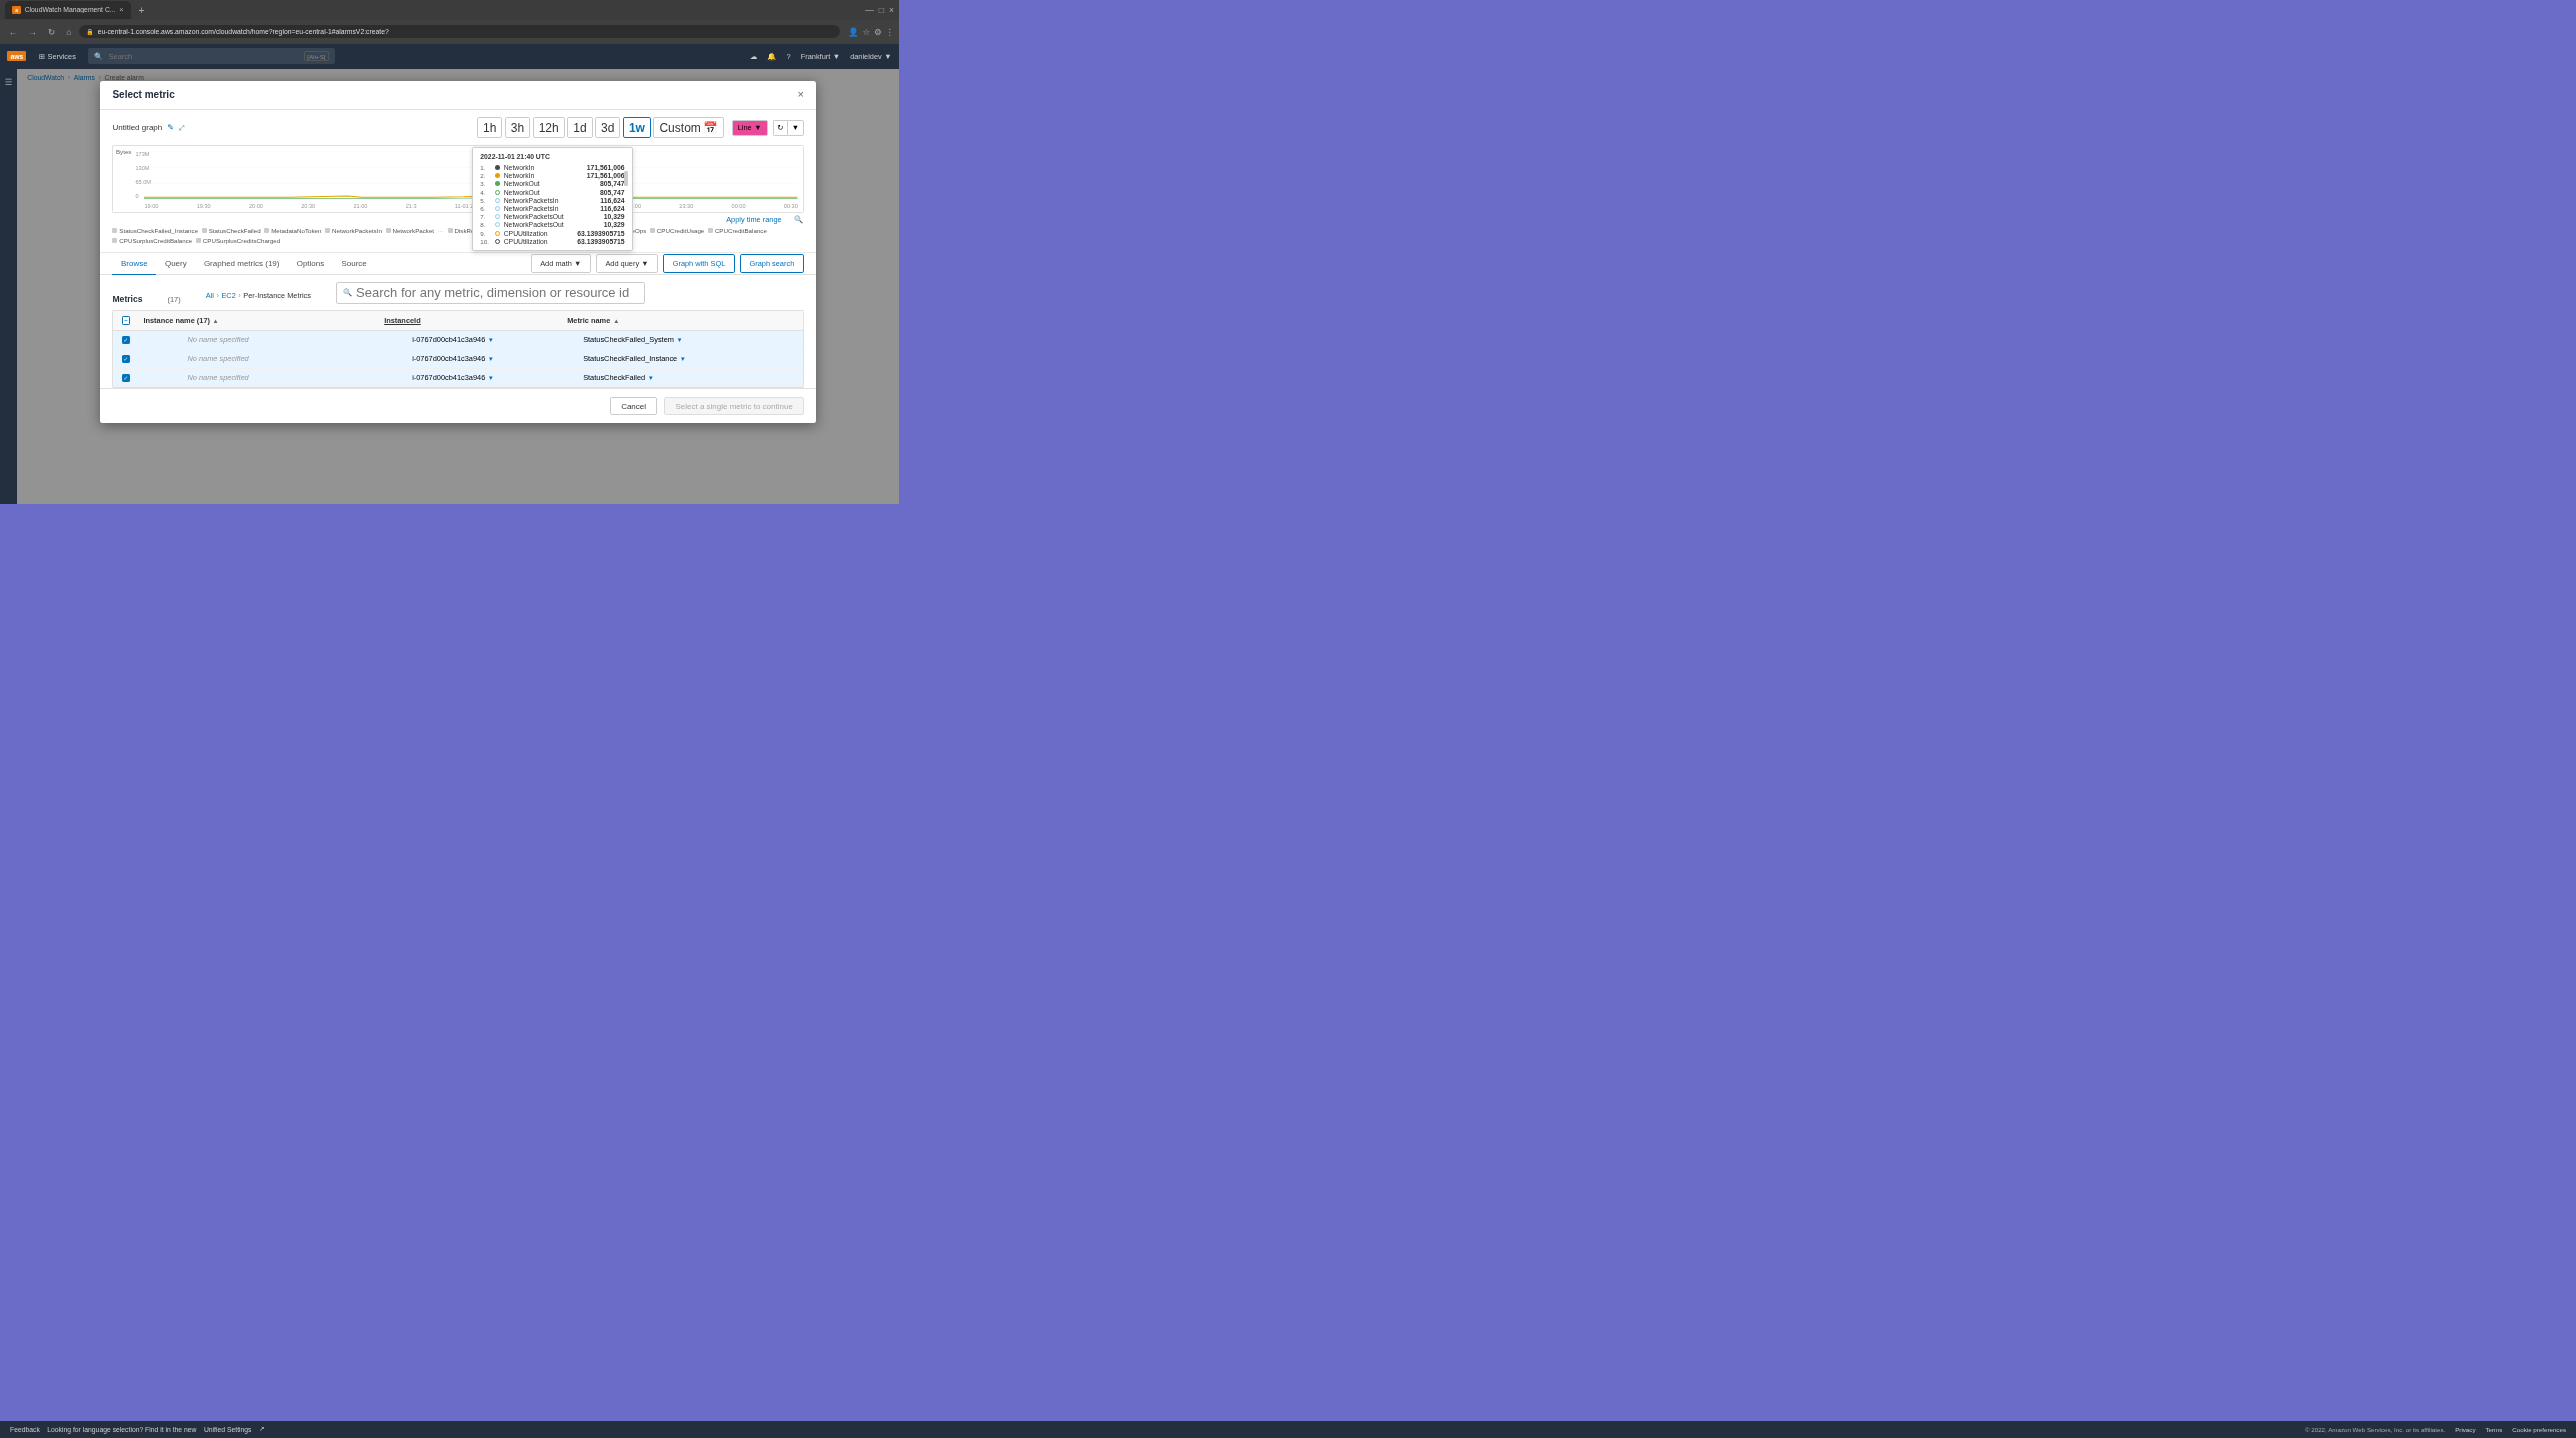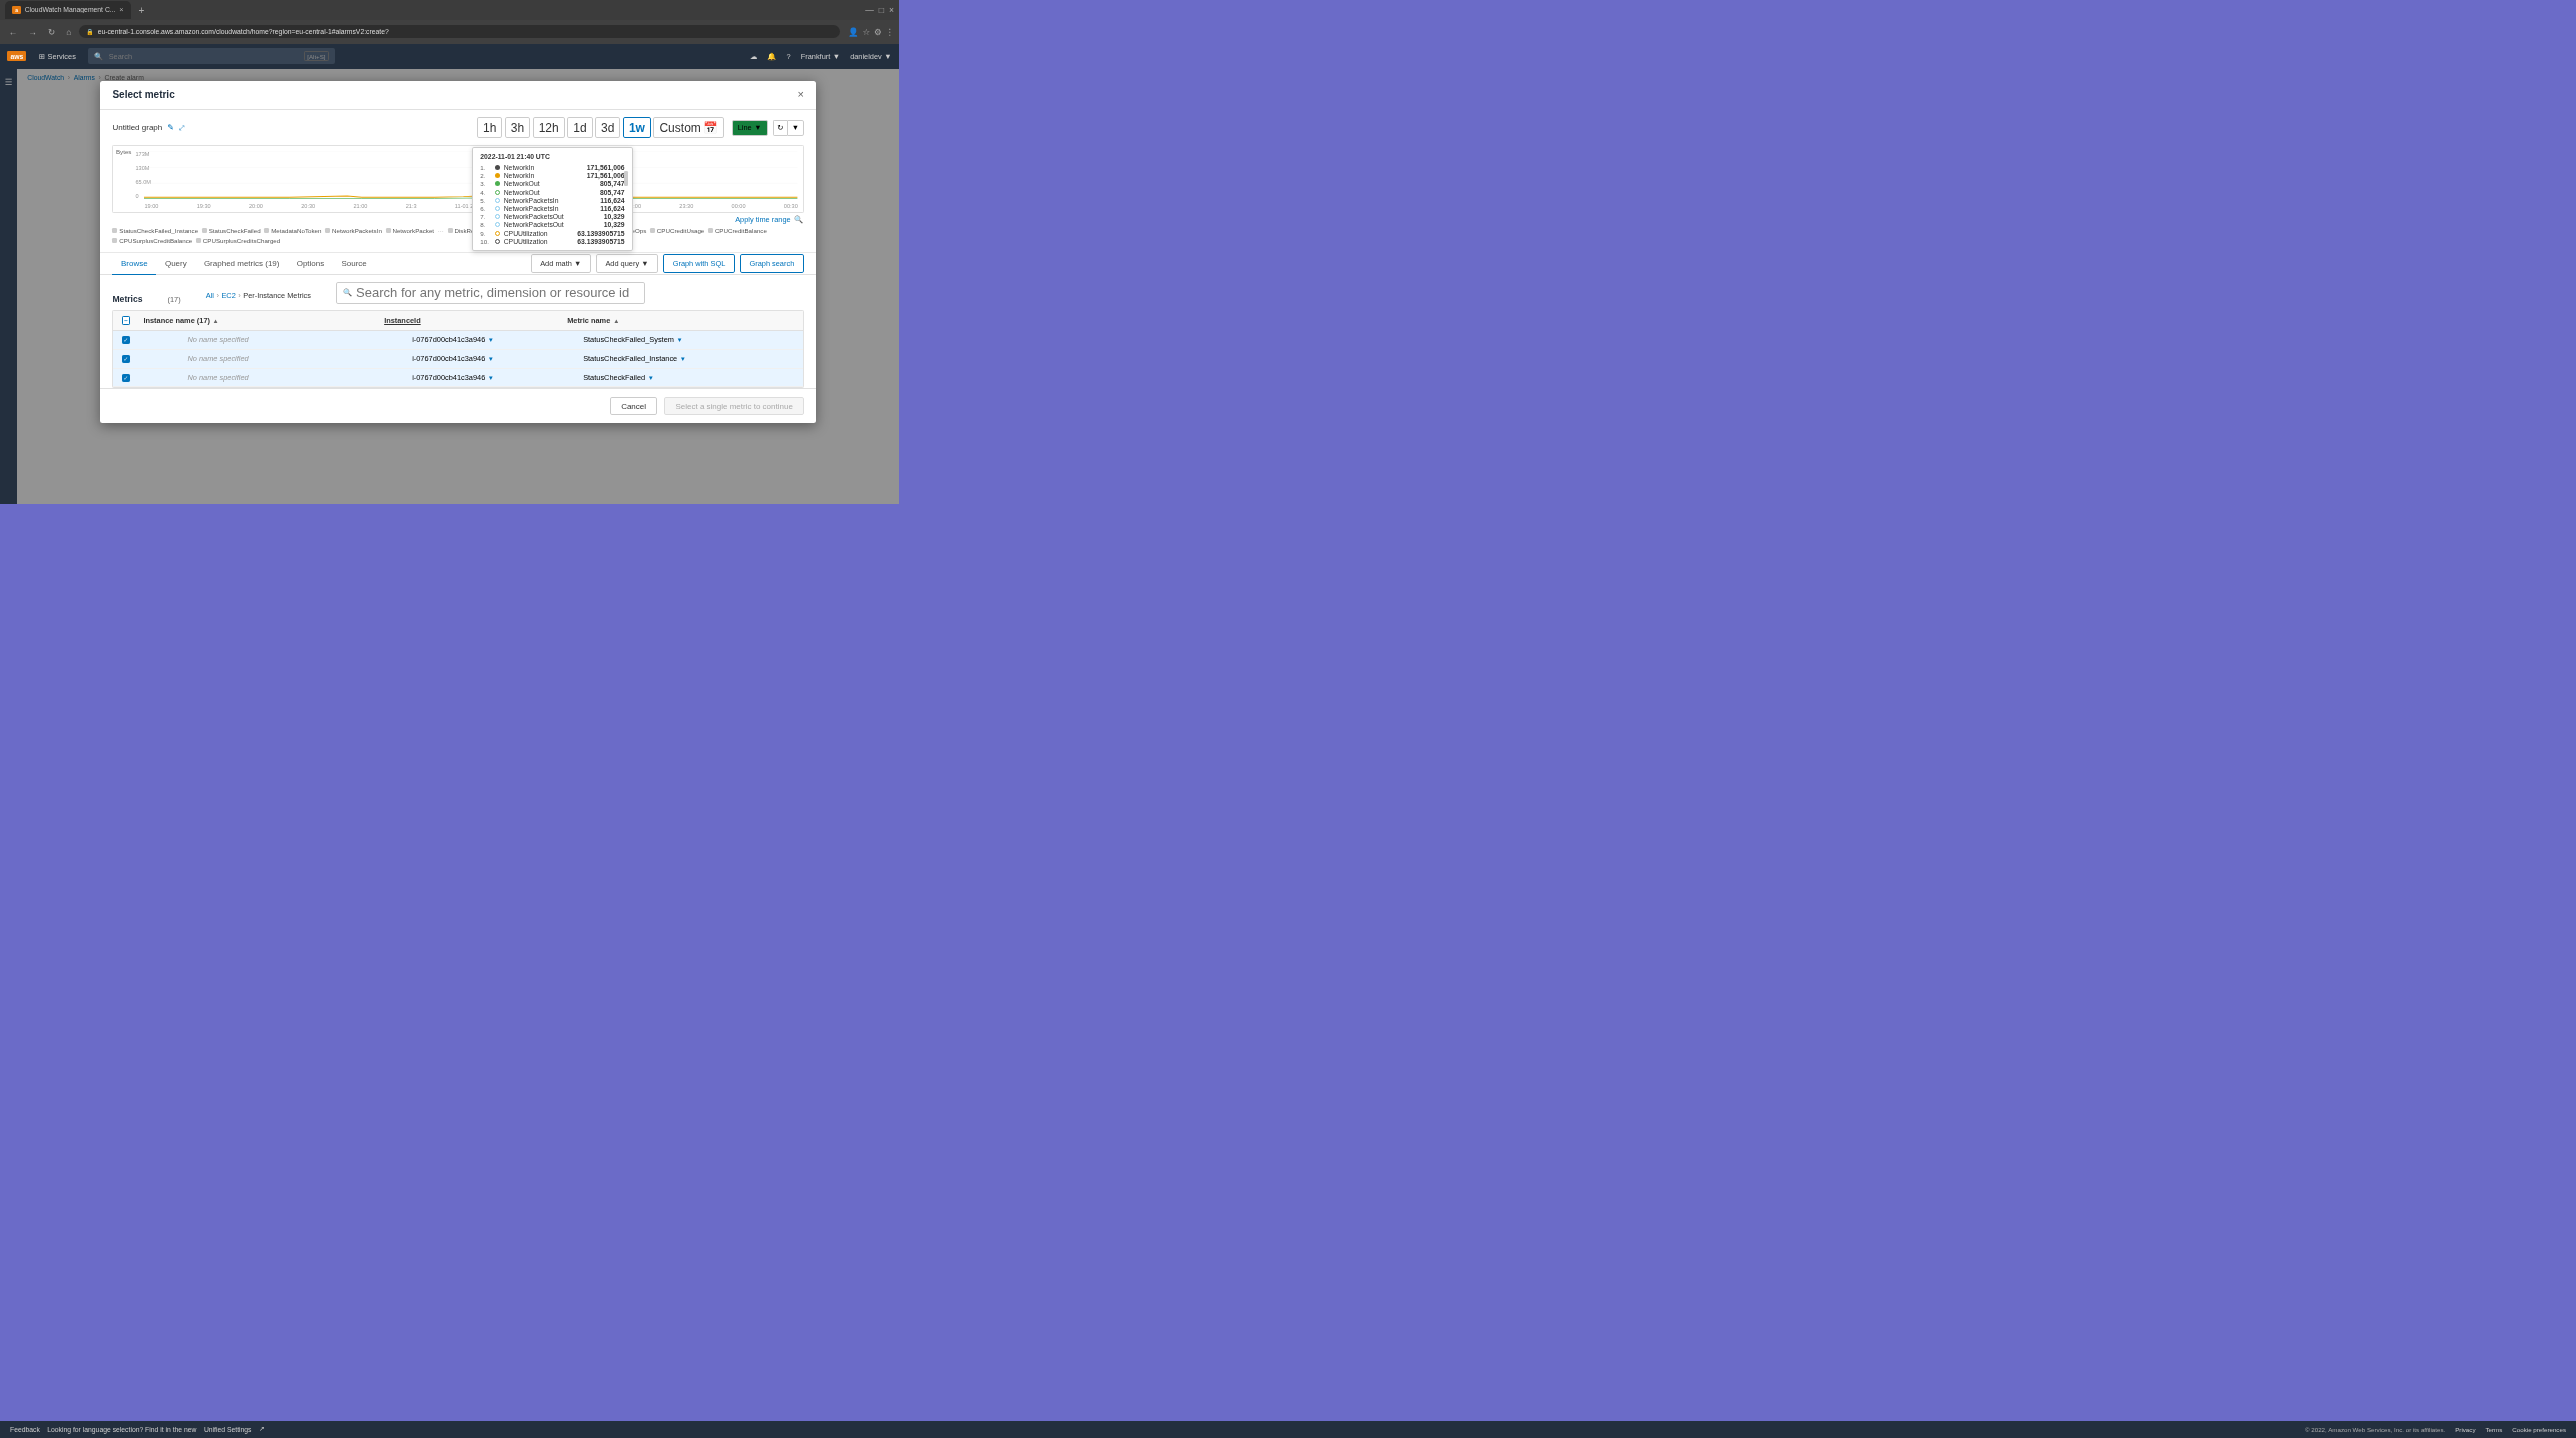--- a/index.html
+++ b/index.html
@@ -317,21 +317,21 @@
       gap: 2.5px;
     }
     .chart-type-select {
       display: flex;
       align-items: center;
       gap: 2.5px;
       padding: 2.5px 5px;
       font-size: 7.4px;
       border: 0.6px solid #ccc;
       border-radius: 1.9px;
-      background: #15803d;
+      background: #ec4899;
       cursor: pointer;
       margin-left: 5px;
     }
     .refresh-btns {
       display: flex;
       margin-left: 2.5px;
     }
     .refresh-btn {
       padding: 2.5px 3.7px;
       border: 0.6px solid #ccc;
@@ -633,21 +633,21 @@
       border-radius: 1.9px;
       font-size: 8px;
       color: #aaa;
       cursor: not-allowed;
     }
 
     
     .apply-time-range {
       display: flex;
       align-items: center;
-      gap: 4px;
+      gap: 13px;
       font-size: 7.4px;
       color: #0073bb;
       cursor: pointer;
       margin-left: auto;
     }
 
     
     .page-footer {
       position: fixed;
       bottom: 0;

